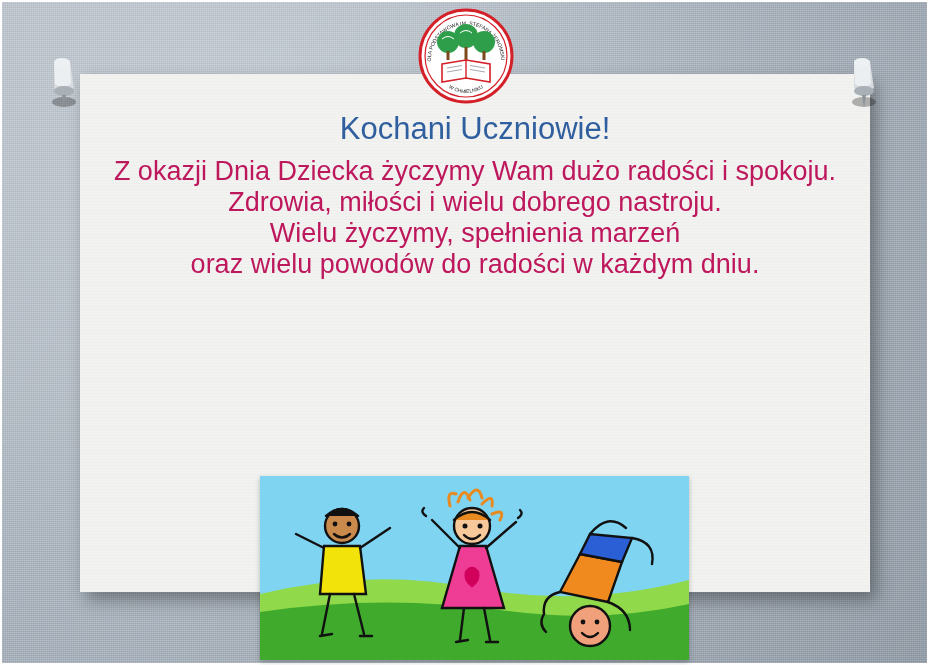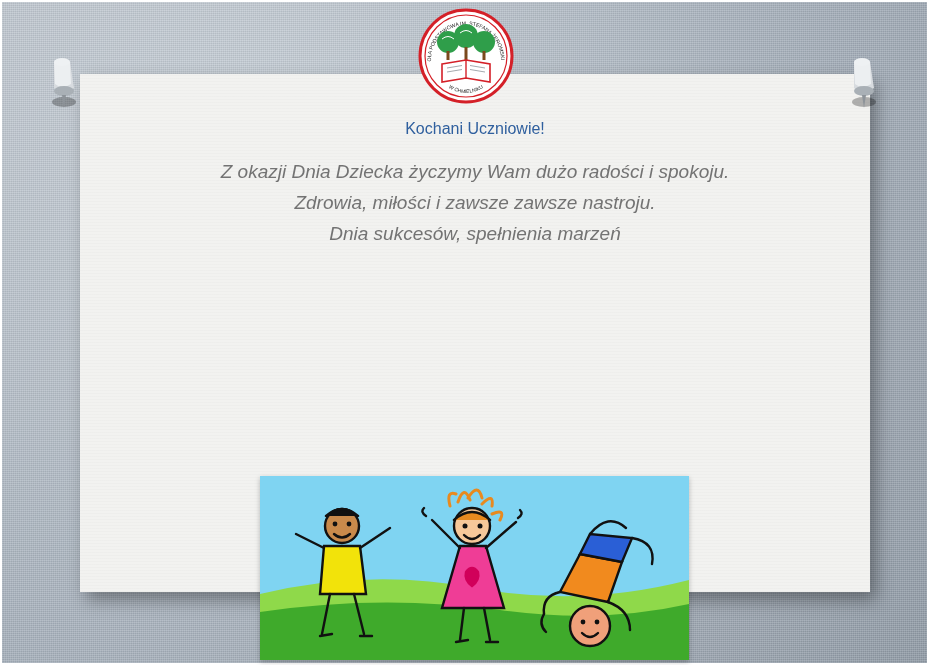--- a/index.html
+++ b/index.html
@@ -79,31 +79,30 @@
   .text-block {
     position: absolute;
     left: 0;
     top: 38px;
     width: 790px;
     text-align: center;
     color: #2f5f9e;
     z-index: 4;
   }
   .headline {
-    font-size: 16px;
+    font-size: 31px;
     line-height: 34px;
     color: #2f5f9e;
     margin-bottom: 10px;
   }
   .wish-line {
-    font-size: 19px;
+    font-size: 27px;
     line-height: 31px;
-    color: #737373;
+    color: #be185d;
     white-space: nowrap;
-    font-style: italic;
   }
   .signature {
     margin-top: 56px;
     font-size: 23px;
     line-height: 31px;
     color: #2f5f9e;
   }
 
   
   .illustration {
@@ -156,22 +155,23 @@
         <line x1="62" y1="63.5" x2="77" y2="66" stroke="#9aa0a6" stroke-width="0.9"></line>
       </g>
     </svg>
   </div>
 
   <div class="sheet">
 
     <div class="text-block">
       <div class="headline">Kochani Uczniowie!</div>
       <div class="wish-line">Z okazji Dnia Dziecka życzymy Wam dużo radości i spokoju.</div>
-      <div class="wish-line">Zdrowia, miłości i zawsze zawsze nastroju.</div>
-      <div class="wish-line">Dnia sukcesów, spełnienia marzeń</div>
+      <div class="wish-line">Zdrowia, miłości i wielu dobrego nastroju.</div>
+      <div class="wish-line">Wielu życzymy, spełnienia marzeń</div>
+      <div class="wish-line">oraz wielu powodów do radości w każdym dniu.</div>
     </div>
 
   </div>
 
   <div class="illustration">
     <svg viewBox="0 0 429 184" width="429" height="184" aria-hidden="true">
       <rect x="0" y="0" width="429" height="184" fill="#7fd4f2"></rect>
 
       <path d="M0 118 Q110 92 215 112 Q320 132 429 104 L429 184 L0 184 Z" fill="#8fd94a"></path>
 

